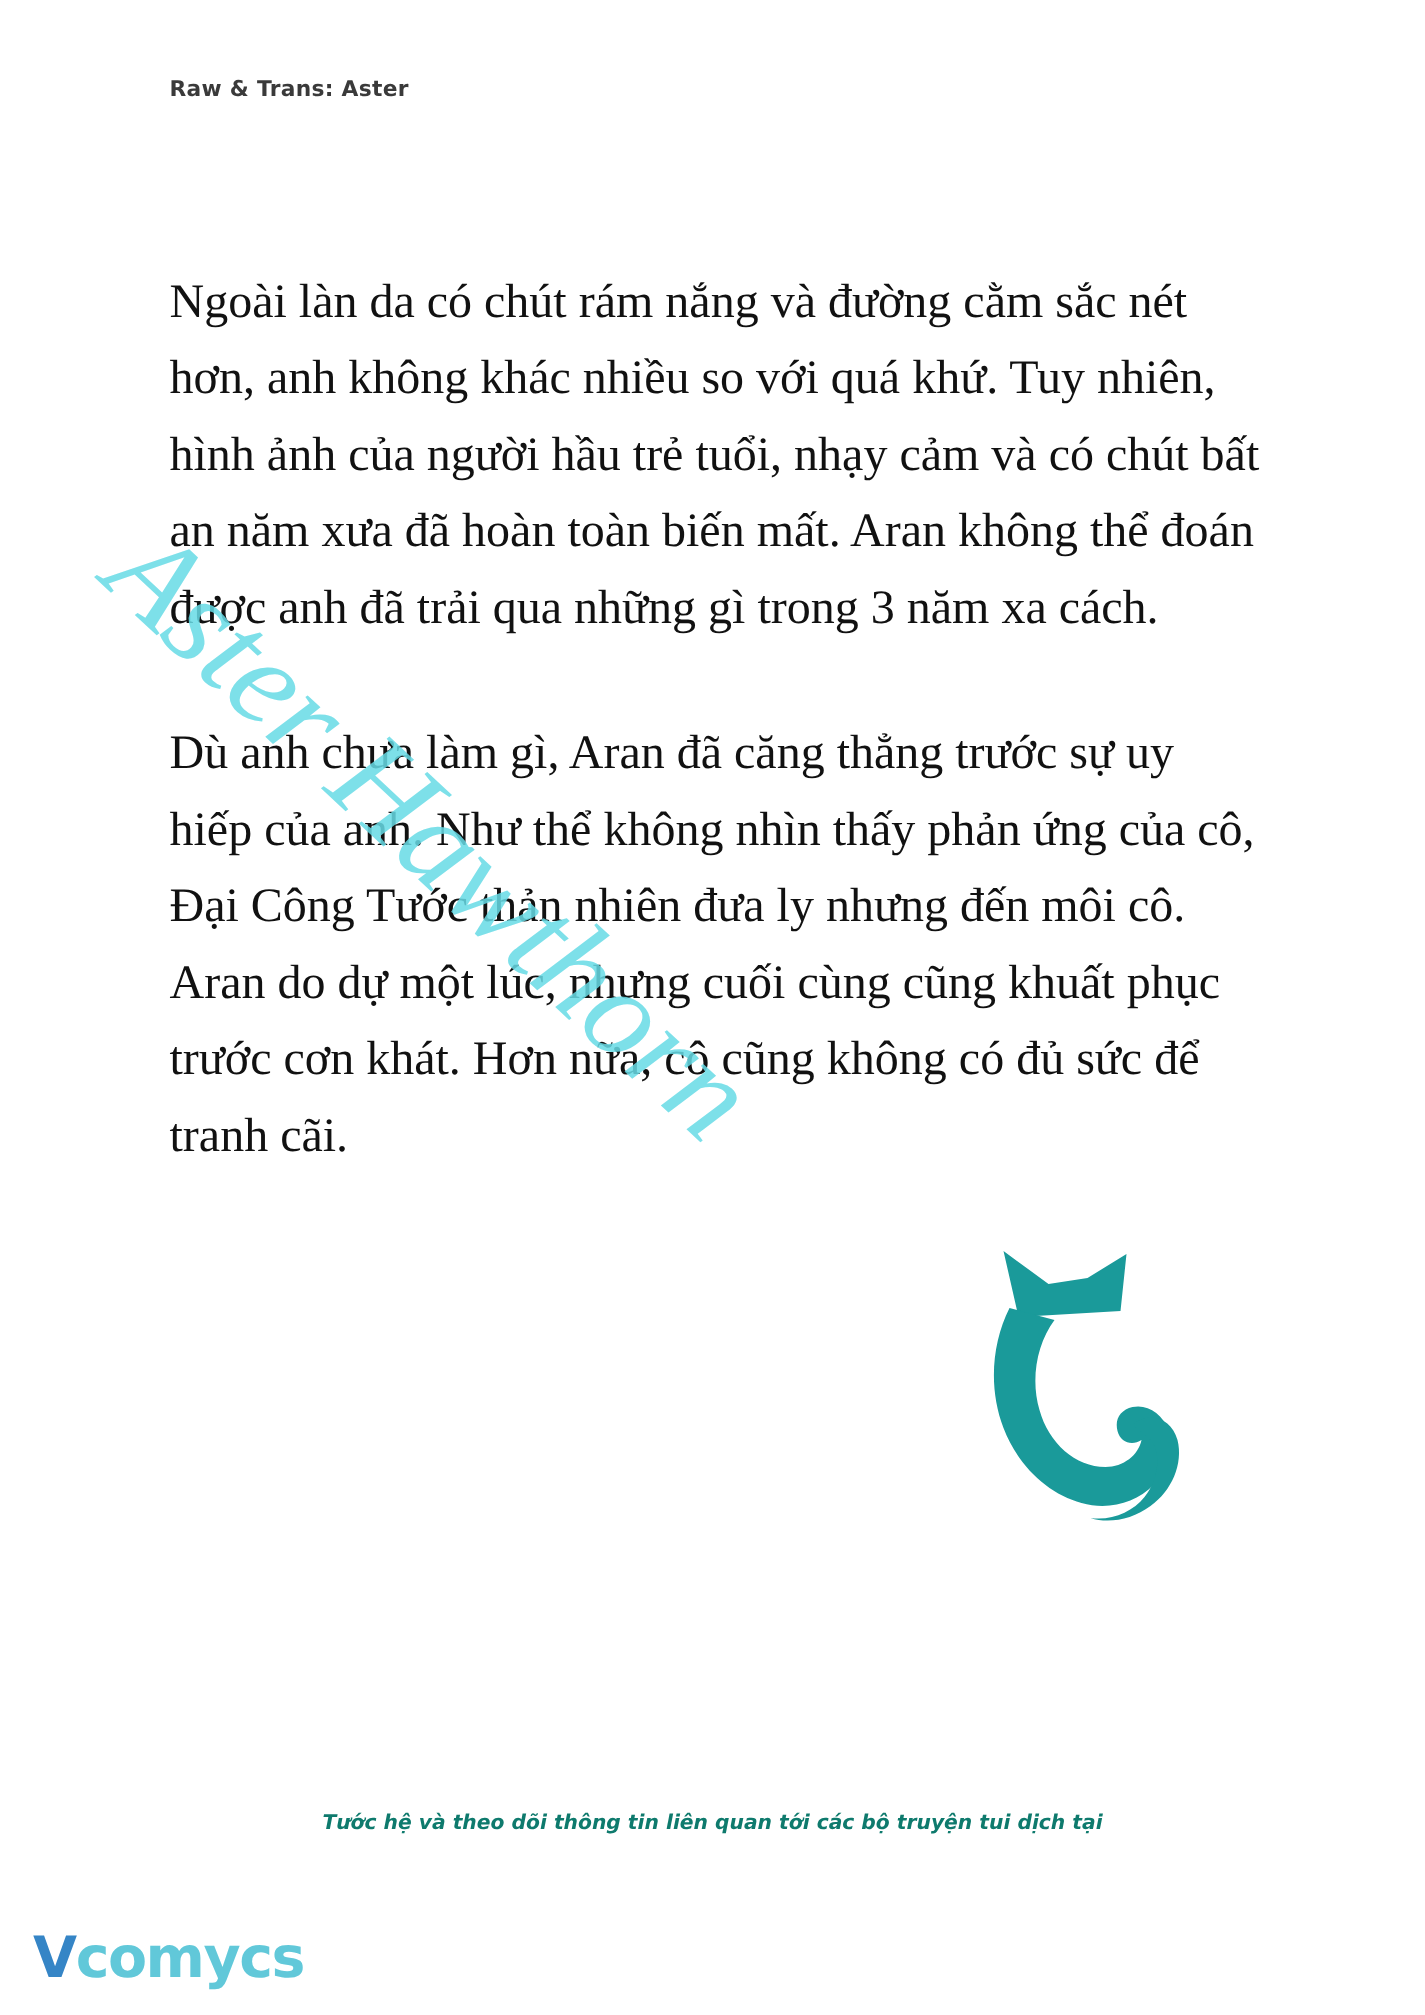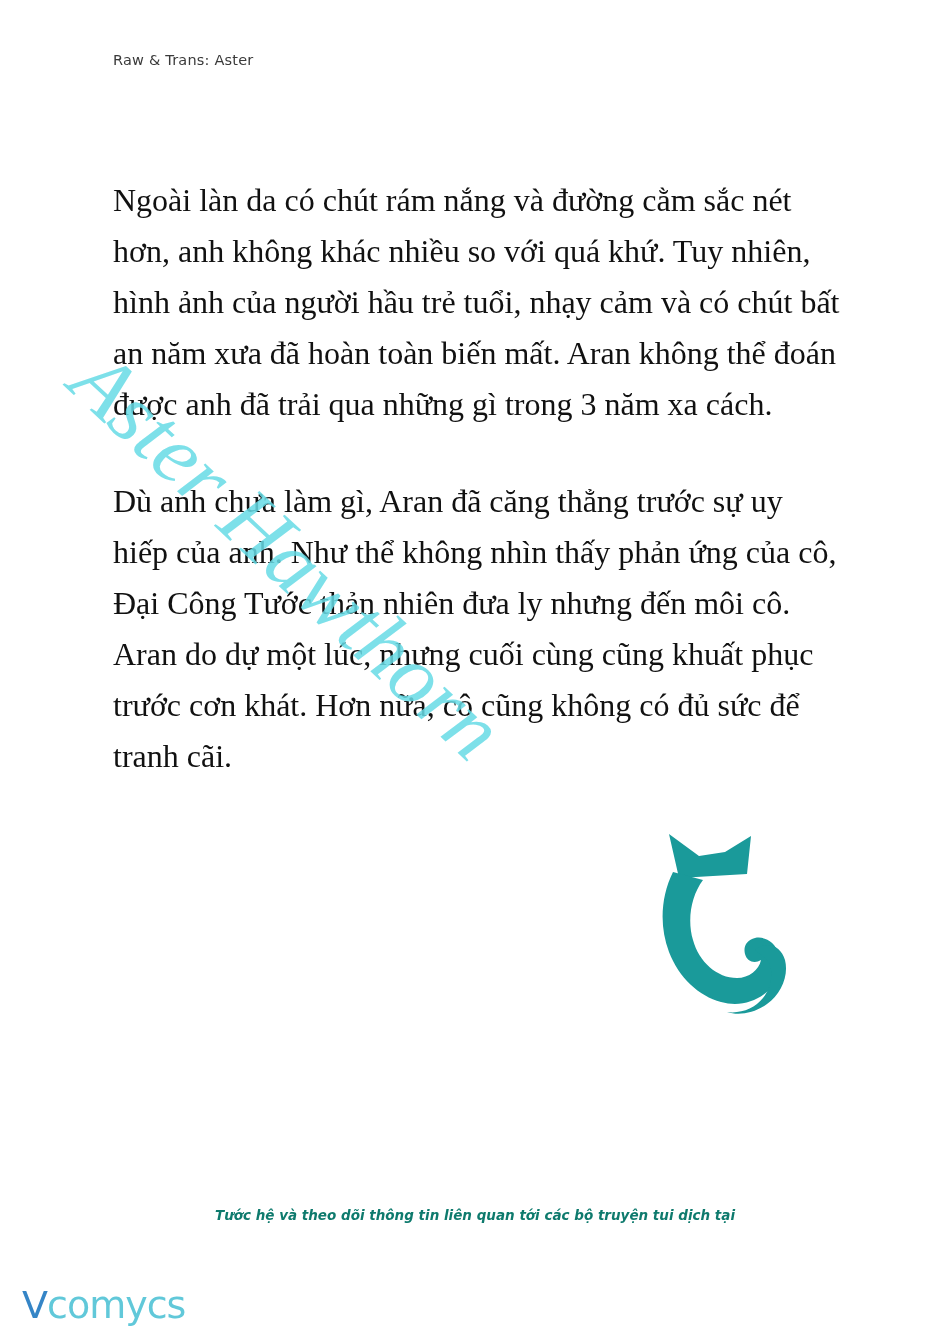--- a/index.html
+++ b/index.html
@@ -21,21 +21,21 @@
     background: #ffffff;
   }
 
   
   .header {
     position: absolute;
     top: 52px;
     left: 113px;
     font-family: "DejaVu Sans", sans-serif;
     font-size: 14.5px;
-    font-weight: 400;
+    font-weight: 700;
     color: #3a3a3a;
     letter-spacing: 0.2px;
   }
 
   
   .body-text {
     position: absolute;
     top: 175px;
     left: 113px;
     width: 730px;
@@ -101,21 +101,21 @@
   
   .logo {
     position: absolute;
     left: 22px;
     top: 1282px;
     width: 180px;
     height: 50px;
   }
   .logo-text {
     font-family: "DejaVu Sans", sans-serif;
-    font-weight: 400;
+    font-weight: 700;
     font-size: 38px;
     color: #59c6d8;
     letter-spacing: -1px;
     opacity: 0.95;
     line-height: 46px;
   }
   .logo-text .v {
     color: #2b7fc4;
   }
 </style>

